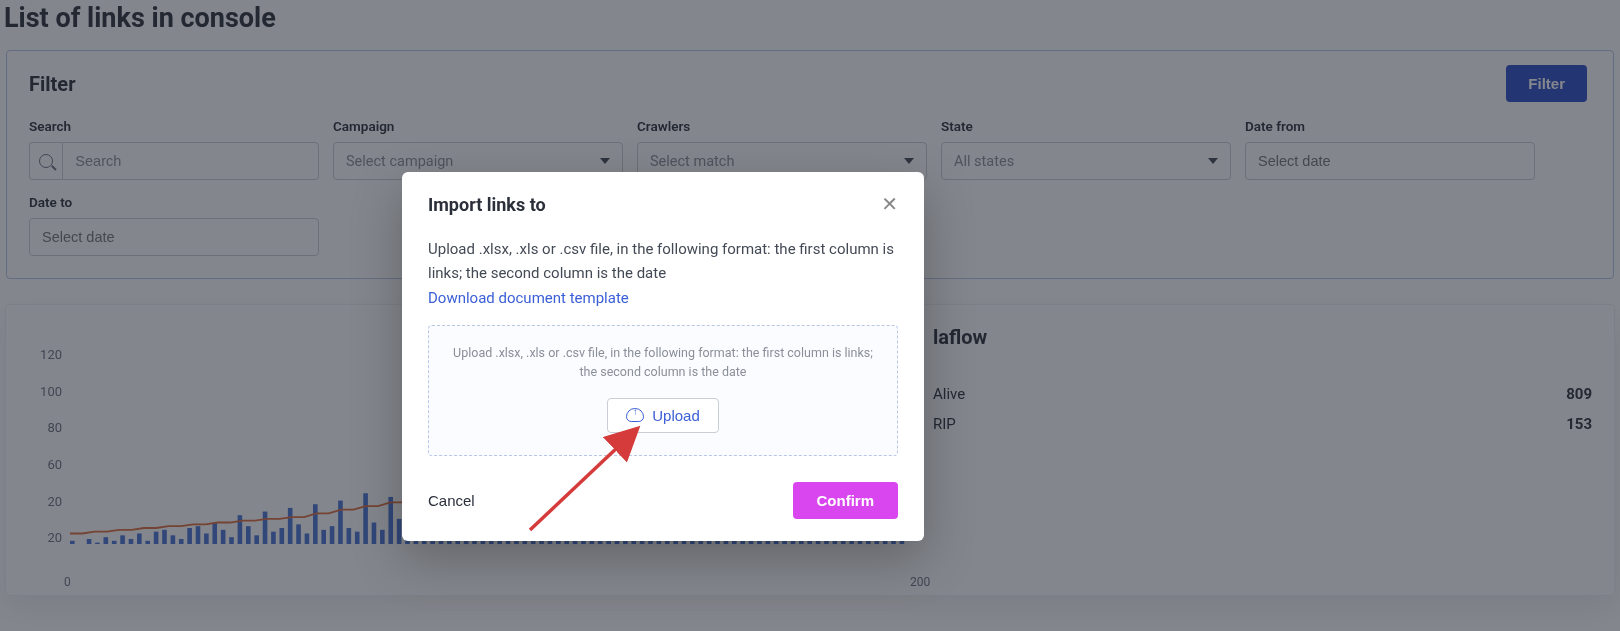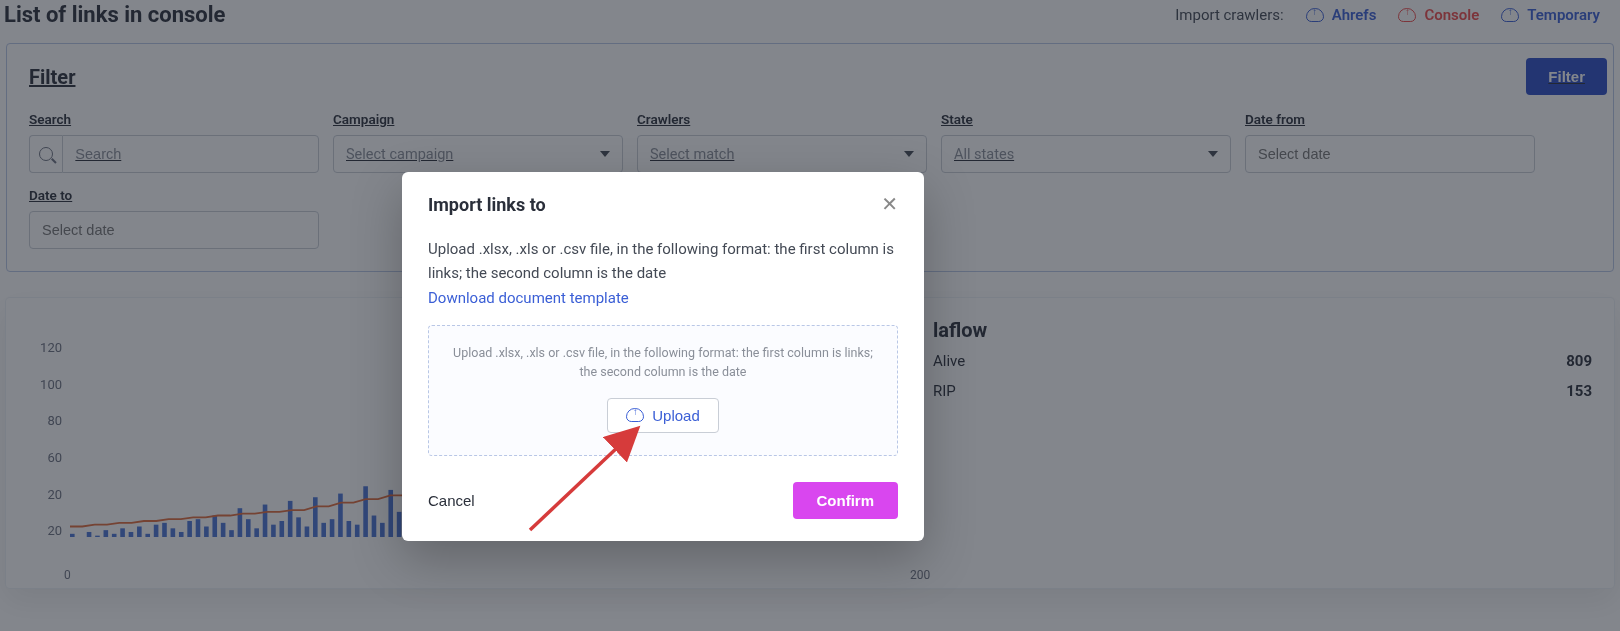--- a/index.html
+++ b/index.html
@@ -18,21 +18,21 @@
     z-index: 5;
   }
   .topbar {
     display: flex;
     align-items: center;
     justify-content: space-between;
     padding: 2px 20px 6px 4px;
   }
   .page-title {
     font-weight: 700;
-    font-size: 22px;
+    font-size: 27px;
     color: #2a2f3a;
   }
   .crawlers {
     display: flex; align-items: center; gap: 22px;
     font-size: 15px;
     color: #444a55;
   }
   .crawler-link { display: inline-flex; gap: 8px; align-items: center; font-weight: 600; cursor: pointer; }
   .crawler-link.ahrefs { color: #3b5fd6; }
   .crawler-link.console { color: #f04b4b; }
@@ -45,22 +45,21 @@
     border: 1.6px solid currentColor;
     border-radius: 10px 10px 6px 6px;
   }
   .cloud-up::after {
     content: "↑"; position: absolute; left: 0; right: 0; top: -2px; text-align: center; font-size: 10px;
   }
   .filter-card {
     margin: 10px 6px 0 6px;
     border: 1px solid #b9c7e6;
     border-radius: 4px;
-    padding: 14px 6px 22px 22px;
-    text-decoration: underline;
+    padding: 14px 26px 22px 22px;
   }
   .filter-head {
     display: flex; justify-content: space-between; align-items: center;
   }
   .filter-head h2 { font-size: 20px; font-weight: 700; }
   .btn-filter-primary {
     background: #2b4cc6; color: #fff; border: none;
     padding: 10px 22px; border-radius: 4px; font-size: 15px; font-weight: 600;
     cursor: pointer;
   }
@@ -96,21 +95,21 @@
   .chart-area { flex: 0 0 880px; position: relative; height: 250px; }
   .y-axis { position:absolute; left:0; top:10px; bottom:0; width:40px; }
   .y-tick { position:absolute; right:6px; font-size:13px; color:#6c7180;}
   .x-tick { position:absolute; bottom:-14px; font-size:12px; color:#6c7180;}
   .plot {
     position:absolute; left:42px; right:0; top:0; bottom:0;
   }
   svg.bars { position:absolute; inset:0; }
   svg.line { position:absolute; inset:0; }
   .side-stats { flex: 1; border-left: 1px solid transparent; padding-left: 0; }
-  .side-stats h3 { font-size:20px; font-weight:700; margin-bottom:4px;}
+  .side-stats h3 { font-size:20px; font-weight:700; margin-bottom:30px;}
   .stat-row { display:flex; justify-content:space-between; font-size:15px; padding:6px 0;}
   .stat-row .v { font-weight:700;text-align:right; }
 
   
   .modal {
     position:absolute; left:402px; top:172px; width:522px;
     background:#fff; border-radius:6px; z-index:10;
     box-shadow: 0 18px 50px rgba(0,0,0,0.25);
     padding: 22px 26px 22px 26px;
   }
@@ -141,35 +140,20 @@
   .arrow-annot { position:absolute; z-index:12; left:520px; top:435px; }
   .arrow-annot svg { overflow:visible; }
   .mag-icon { width:14px; height:14px; border:1.6px solid #6c7180; border-radius:50%; position:relative;}
   .mag-icon::after { content:""; position:absolute; width:6px; height:1.6px; background:#6c7180; right:-5px; bottom:-2px; transform:rotate(45deg);}
 </style>
 </head>
 <body>
 
 <div class="topbar">
   <div class="page-title">List of links in console</div>
-  <div class="crawlers">
-    <span>Import crawlers:</span>
-    <span class="crawler-link ahrefs">
-      <span class="cloud-up"></span>
-      <span>Ahrefs</span>
-    </span>
-    <span class="crawler-link console">
-      <span class="cloud-up"></span>
-      <span>Console</span>
-    </span>
-    <span class="crawler-link temporary">
-      <span class="cloud-up"></span>
-      <span>Temporary</span>
-    </span>
-  </div>
 </div>
 
 <div class="filter-card">
   <div class="filter-head">
     <h2>Filter</h2>
     <button class="btn-filter-primary">Filter</button>
   </div>
   <div class="filter-grid">
     <div class="field">
       <label>Search</label>

